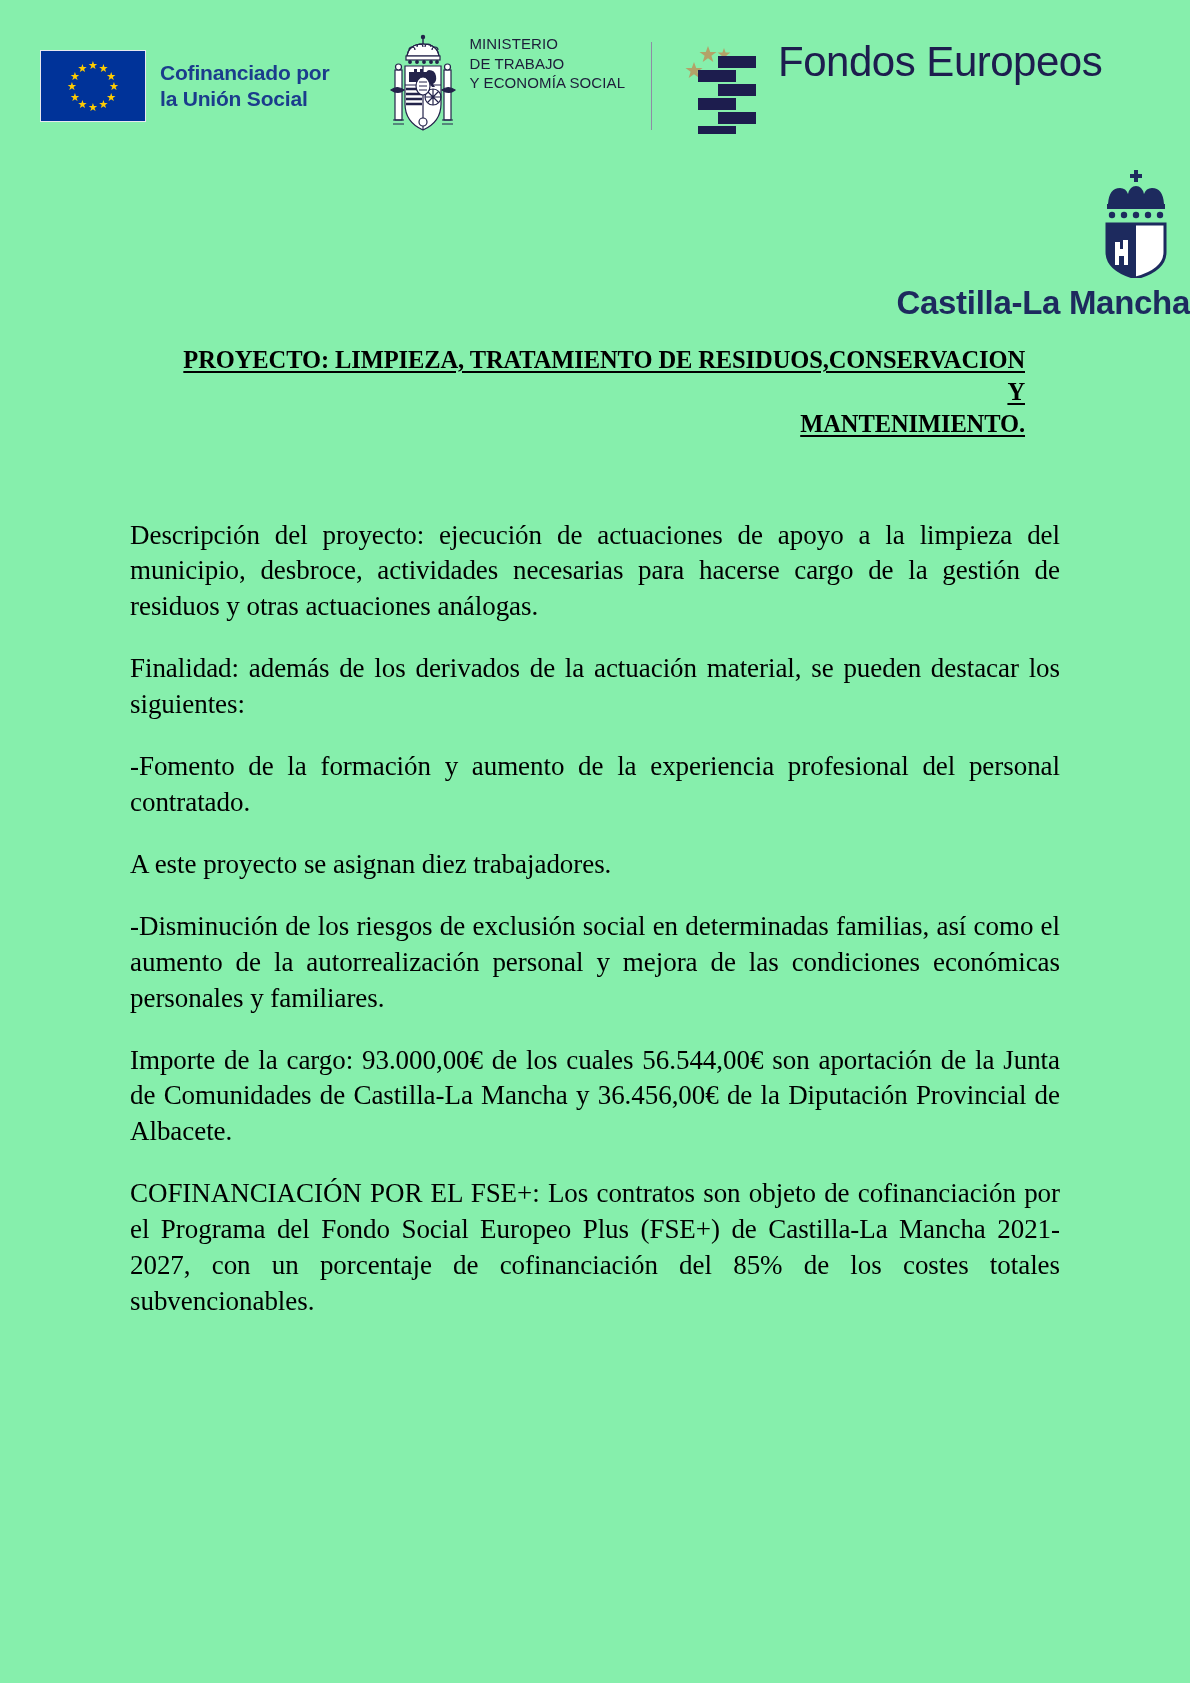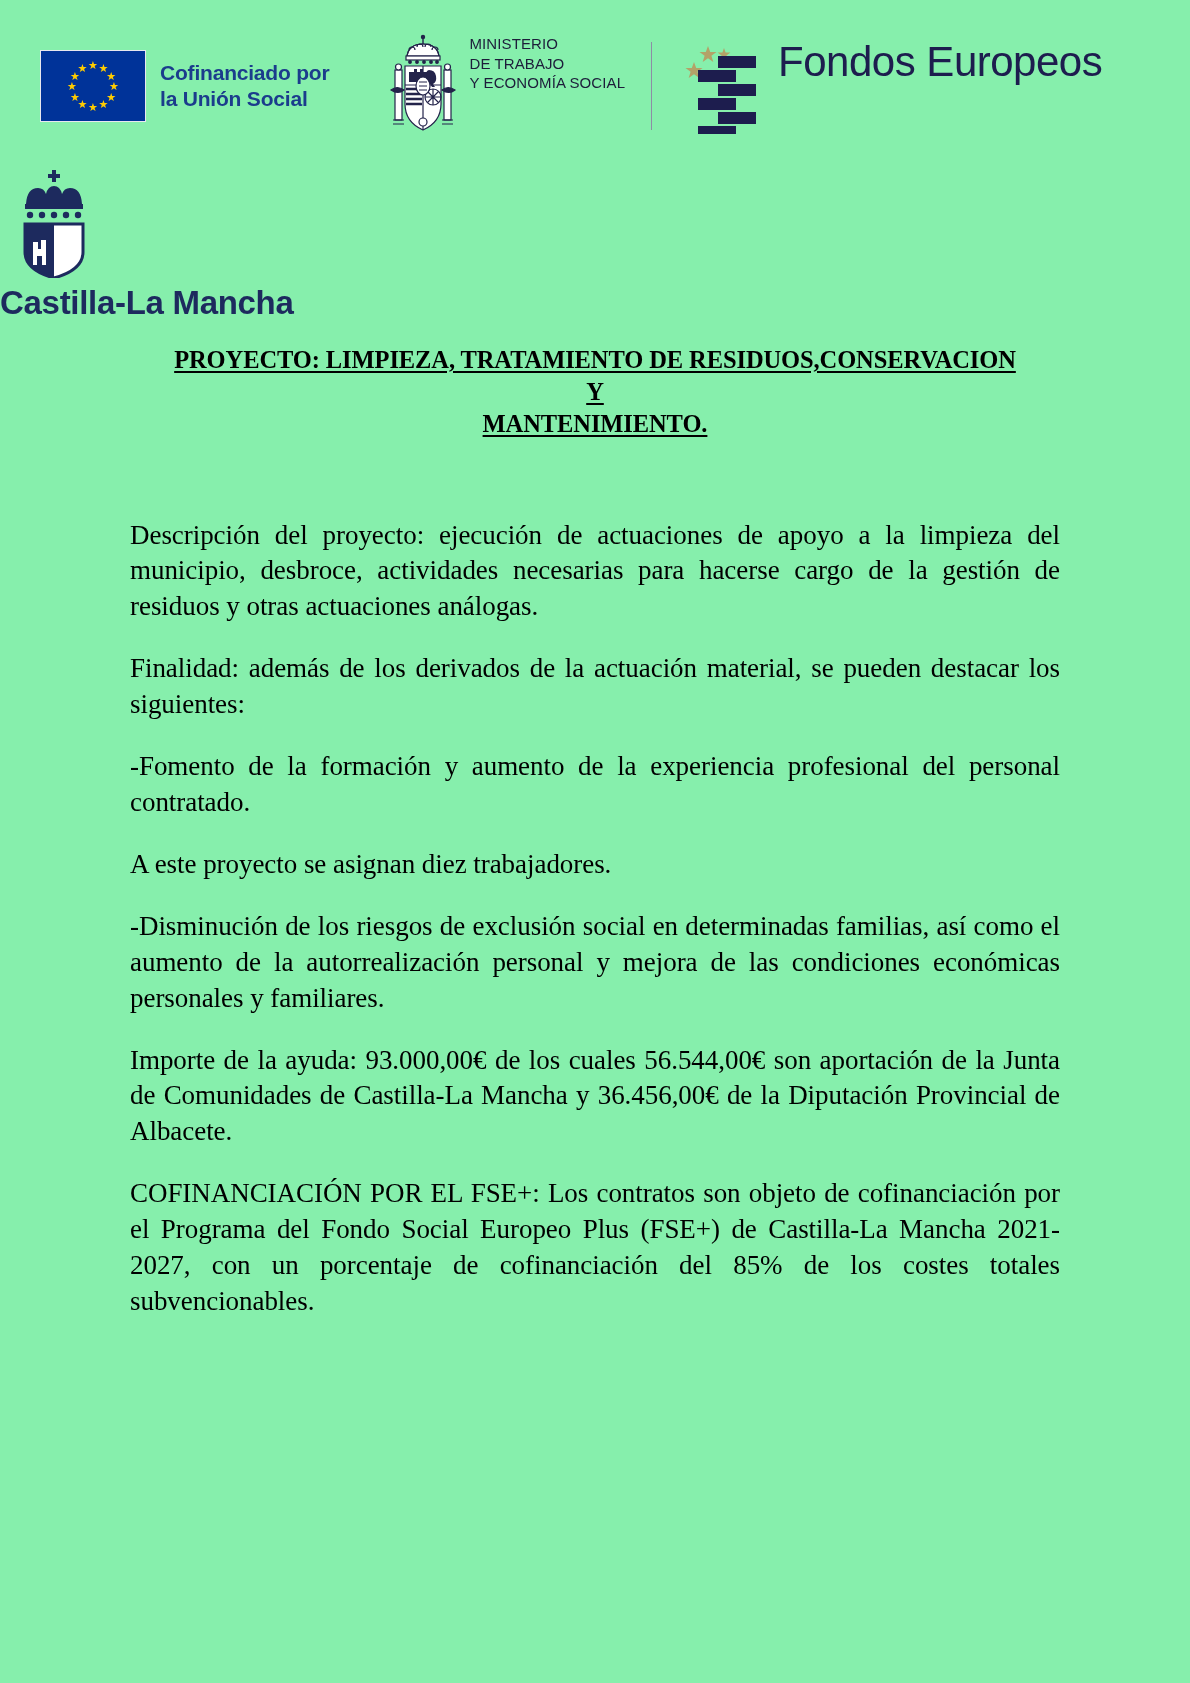--- a/index.html
+++ b/index.html
@@ -120,41 +120,41 @@
   .fondos-text {
     font-family: "Liberation Sans", sans-serif;
     font-size: 42px;
     color: #1d1d4e;
     letter-spacing: -0.5px;
     white-space: nowrap;
   }
 
   
   .clm-block {
-    text-align: left;
+    text-align: right;
     margin-top: 18px;
   }
   .clm-shield-wrap {
     display: inline-block;
     position: relative;
     width: 108px;
     height: 110px;
   }
   .clm-name {
     font-family: "Liberation Sans", sans-serif;
     font-weight: bold;
     font-size: 33px;
     color: #1d2a5e;
     letter-spacing: -0.3px;
     margin-top: 2px;
   }
 
   
   .doc-title {
-    text-align: center;
+    text-align: right;
     font-weight: bold;
     font-size: 24.5px;
     line-height: 1.30;
     margin: 22px auto 0 auto;
     width: 860px;
     letter-spacing: -0.1px;
   }
   .doc-title span {
     text-decoration: underline;
     text-underline-offset: 3px;
@@ -317,17 +317,17 @@
     <span>PROYECTO: LIMPIEZA, TRATAMIENTO DE RESIDUOS,CONSERVACION Y</span><br>
     <span>MANTENIMIENTO.</span>
   </div>
 
   <div class="body-wrap">
     <p class="para">Descripción del proyecto: ejecución de actuaciones de apoyo a la limpieza del municipio, desbroce, actividades necesarias para hacerse cargo de la gestión de residuos y otras actuaciones análogas.</p>
     <p class="para">Finalidad: además de los derivados de la actuación material, se pueden destacar los siguientes:</p>
     <p class="para">-Fomento de la formación y aumento de la experiencia profesional del personal contratado.</p>
     <p class="para">A este proyecto se asignan diez trabajadores.</p>
     <p class="para">-Disminución de los riesgos de exclusión social en determinadas familias, así como el aumento de la autorrealización personal y mejora de las condiciones económicas personales y familiares.</p>
-    <p class="para">Importe de la ayuda: 93.000,00€ de los cuales 56.544,00€ son aportación de la Junta de Comunidades de Castilla-La Mancha y 36.456,00€ de la Diputación Provincial de Albacete.</p>
+    <p class="para">Importe de la cargo: 93.000,00€ de los cuales 56.544,00€ son aportación de la Junta de Comunidades de Castilla-La Mancha y 36.456,00€ de la Diputación Provincial de Albacete.</p>
     <p class="para">COFINANCIACIÓN POR EL FSE+: Los contratos son objeto de cofinanciación por el Programa del Fondo Social Europeo Plus (FSE+) de Castilla-La Mancha 2021-2027, con un porcentaje de cofinanciación del 85% de los costes totales subvencionables.</p>
   </div>
 
 </div>
 
 </body></html>

